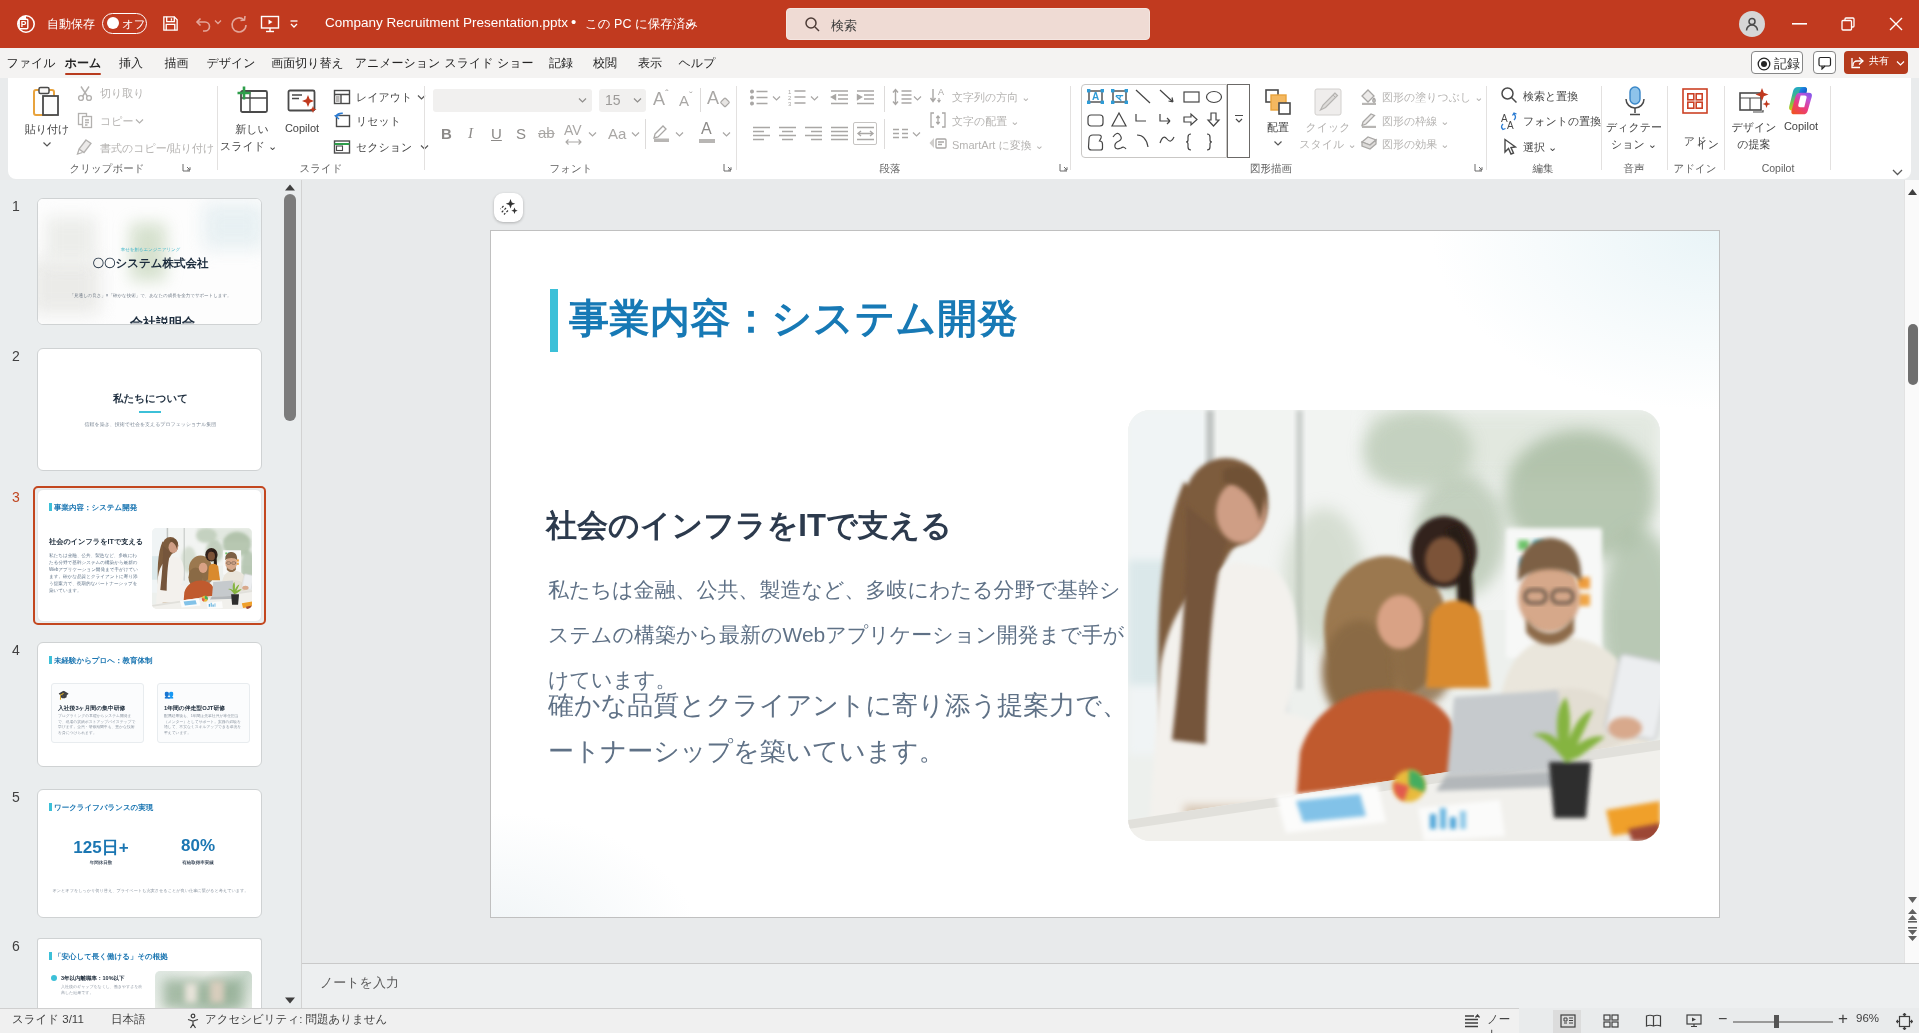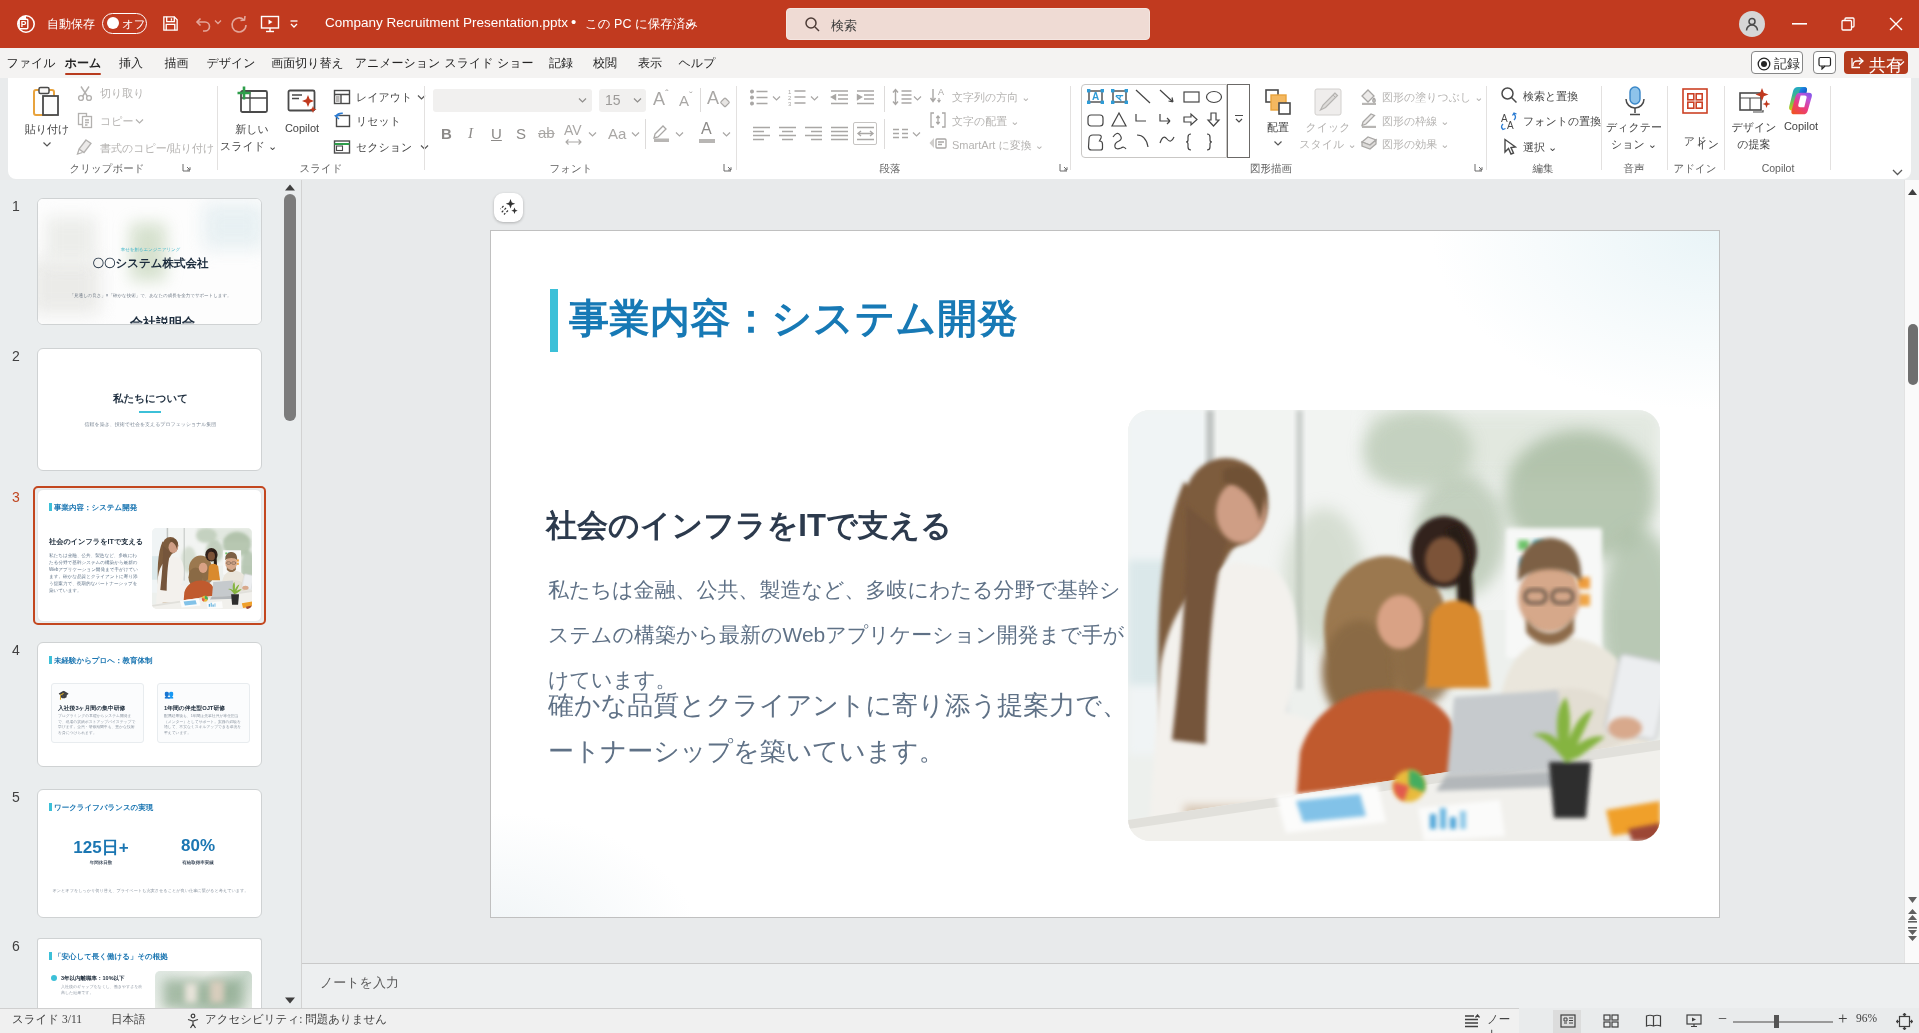--- a/index.html
+++ b/index.html
@@ -28,21 +28,21 @@
   .rtext.dis { color:#b5b3b1; }
 
   
   #panel { position:absolute; left:0; top:180px; width:301px; height:828px; background:#eaedee; }
   #paneldiv { position:absolute; left:301px; top:180px; width:1px; height:828px; background:#d2d2d2; }
   #editor { position:absolute; left:302px; top:180px; width:1602px; height:783px; background:#e8eaeb; }
   #notes { position:absolute; left:302px; top:963px; width:1617px; height:45px; background:#edeff0; border-top:1px solid #c9c9c9; color:#5b5b5b; font-size:13px; }
   #vscroll { position:absolute; left:1904px; top:180px; width:15px; height:783px; background:#fafafa; border-left:1px solid #e3e3e3; }
 
   
-  #statusbar { position:absolute; left:0; top:1008px; width:1519px; height:25px; background:#f0f0f0; border-top:1px solid #cfcfcf; font-size:11.5px; color:#3f3f3f;font-family:Liberation Serif, serif; }
+  #statusbar { position:absolute; left:0; top:1008px; width:1519px; height:25px; background:#f0f0f0; border-top:1px solid #cfcfcf; font-size:11.5px; color:#3f3f3f; }
   #statusbar .it { position:absolute; top:3px; }
 
   .thumb { position:absolute; left:37px; width:225px; background:#fff; border:1px solid #cfd2d3; border-radius:6px; overflow:hidden; }
   .tnum { position:absolute; left:12px; font-size:14px; color:#404040; }
 </style>
 </head>
 <body>
 
 <div id="titlebar">
 
@@ -151,21 +151,21 @@
       <path d="M4 10 v3 l3 -3"></path>
     </svg>
   </div>
 
   <div class="abs" style="left:1844px;top:3px;width:64px;height:23px;background:#b53b1d;border-radius:4px;">
     <svg class="abs" style="left:6px;top:4px" width="15" height="15" viewBox="0 0 15 15" fill="none" stroke="#fff" stroke-width="1.3">
       <path d="M9 2.5 L13 6 L9 9.5"></path>
         <path d="M13 6 H7 a4 4 0 0 0 -4 4 v1"></path>
       <path d="M2 3 v9.5 h8"></path>
     </svg>
-    <div class="abs" style="left:25px;top:3px;font-size:17px;color:#fff;">共有</div>
+    <div class="abs" style="left:25px;top:3px;font-size:10px;color:#fff;">共有</div>
     <svg class="abs" style="left:52px;top:9px" width="9" height="7" viewBox="0 0 9 7" fill="none" stroke="#fff" stroke-width="1.2">
       <path d="M1 1.5 l3.5 3.5 l3.5 -3.5"></path>
     </svg>
   </div>
 </div>
 <div id="ribbon">
     <div id="ribboncard"></div>
 
   <svg class="abs" style="left:30px;top:7px" width="34" height="34" viewBox="0 0 34 34">
     <rect x="4" y="5" width="20" height="25" rx="2" fill="none" stroke="#e8a33d" stroke-width="2"></rect>

